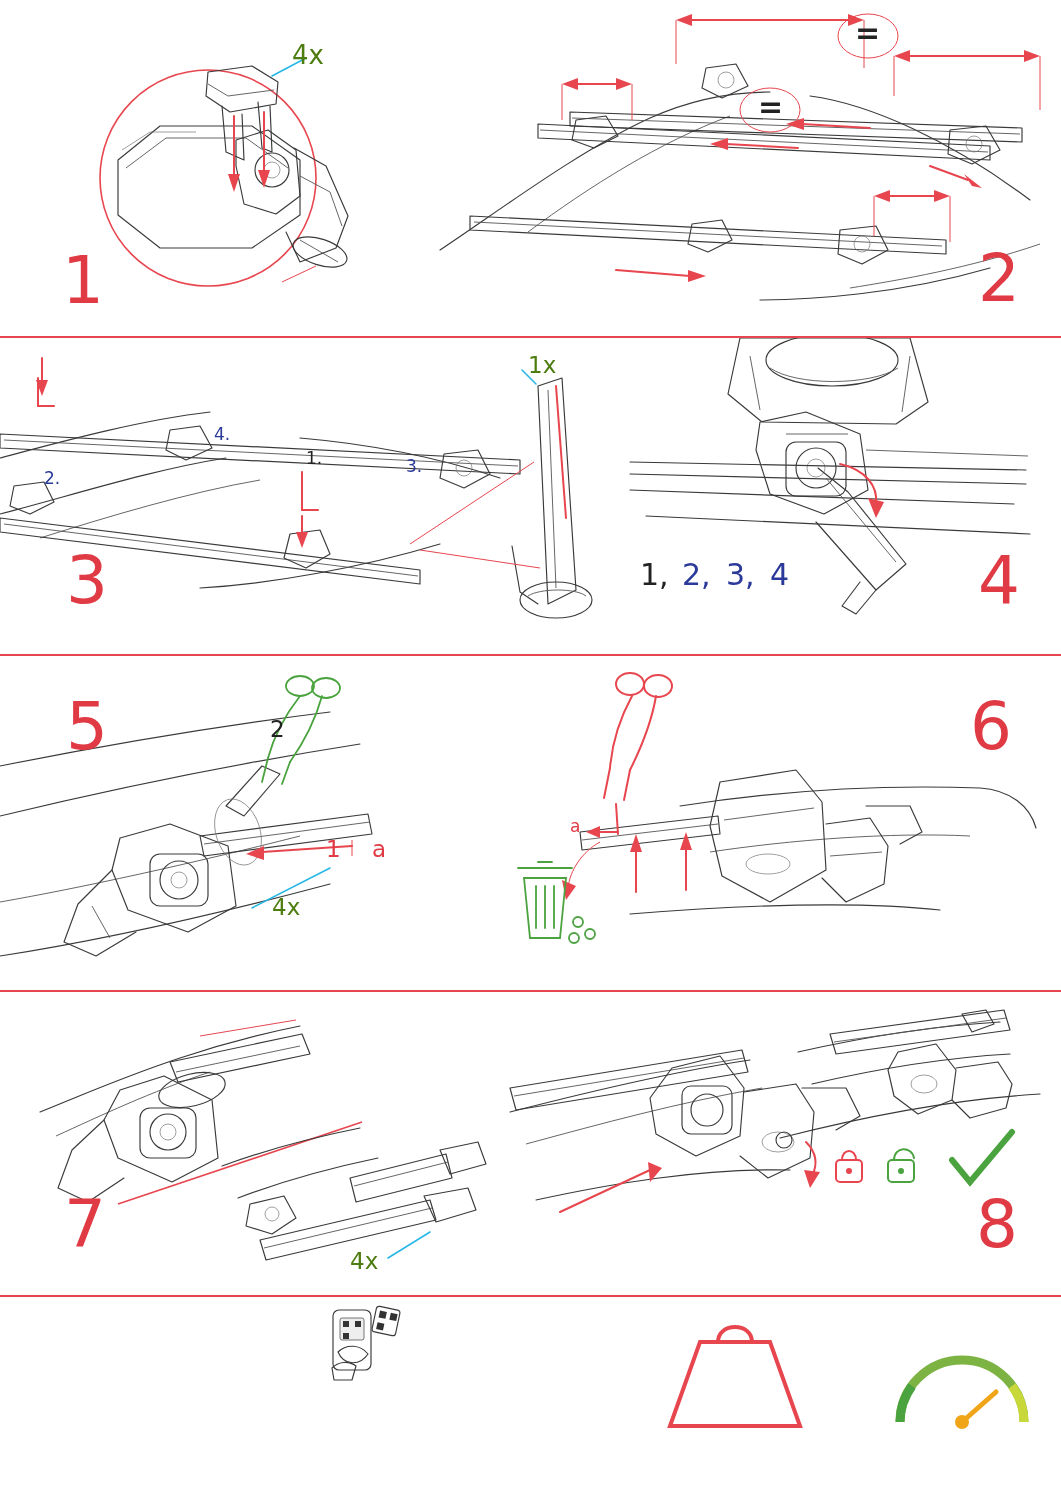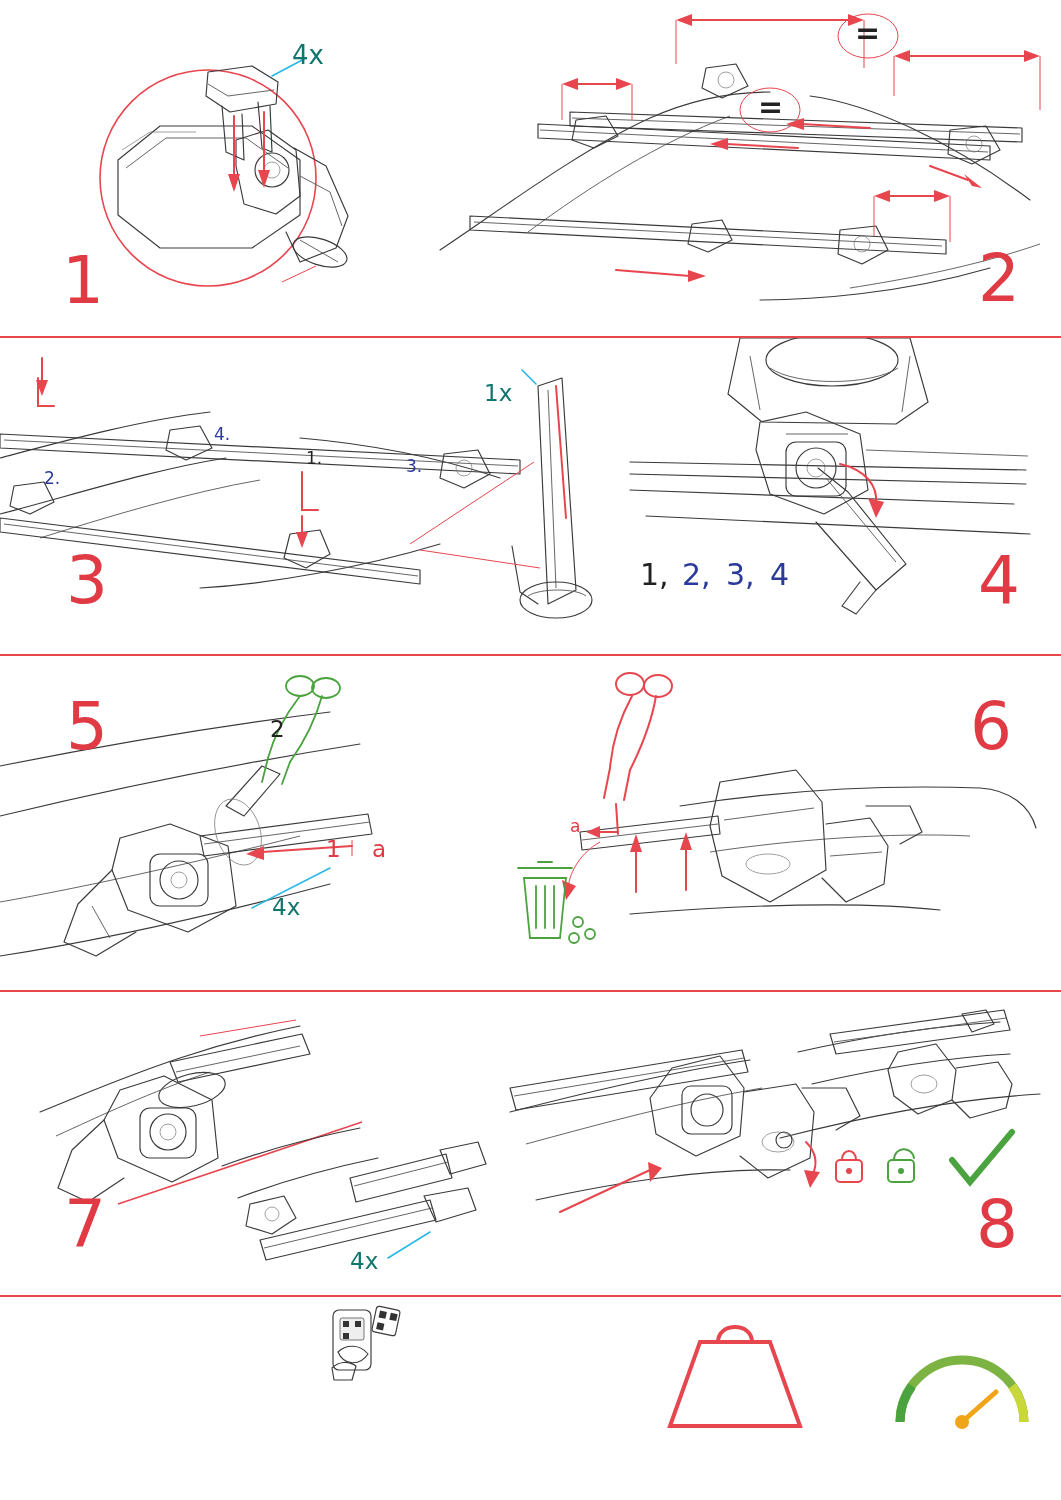--- a/index.html
+++ b/index.html
@@ -29,21 +29,21 @@
     letter-spacing:-2px;
   }
   .step-num.big { font-size:66px; }
 
   .lbl {
     position:absolute;
     font-family:"DejaVu Sans", sans-serif;
     font-size:23px;
     line-height:1;
   }
-  .lbl.cyan { color:#0f766e;text-align:right; }
+  .lbl.cyan { color:#4d7c0f;text-align:right; }
   .lbl.red  { color:#e03a44; }
   .lbl.blue { color:#2b3a9a; }
   .lbl.dark { color:#222; }
   .lbl.sm   { font-size:17px; }
 
   svg { display:block; }
   .ln   { fill:none; stroke:#3a3a3a; stroke-width:1.15; stroke-linejoin:round; stroke-linecap:round; }
   .ln2  { fill:none; stroke:#555; stroke-width:0.9; }
   .lnthin { fill:none; stroke:#777; stroke-width:0.7; }
   .red  { fill:none; stroke:#e8464f; stroke-width:2; stroke-linecap:round; }
@@ -199,21 +199,21 @@
       <path class="ln" d="M512 208 L520 254 L538 266"></path>
       <path class="cy" d="M536 46 L522 32"></path>
 
       <path class="redthin" d="M410 206 L534 124"></path>
       <path class="redthin" d="M420 212 L540 230"></path>
     </svg>
     <span class="lbl blue sm" style="left:44px;top:132px;">2.</span>
     <span class="lbl dark sm" style="left:306px;top:112px;">1.</span>
     <span class="lbl blue sm" style="left:406px;top:120px;">3.</span>
     <span class="lbl blue sm" style="left:214px;top:88px;">4.</span>
-    <span class="lbl cyan" style="left:484px;top:16px;margin-top:28px;">1x</span>
+    <span class="lbl cyan" style="left:528px;top:16px;">1x</span>
     <span class="step-num big" style="left:66px;top:210px;">3</span>
   </div>
 
   <div class="panel" style="left:610px;top:338px;width:451px;height:316px;">
     <svg width="451" height="316" viewBox="0 0 451 316">
 
       <path class="ln" d="M130 0 L300 0 L318 64 L286 86 L152 84 L118 56 Z" fill="#fff"></path>
       <ellipse cx="222" cy="22" rx="66" ry="26" class="ln" fill="#fff"></ellipse>
       <path class="ln2" d="M160 30 C186 48 260 48 288 30"></path>
       <path class="ln2" d="M140 18 L150 72 M300 18 L292 74"></path>

